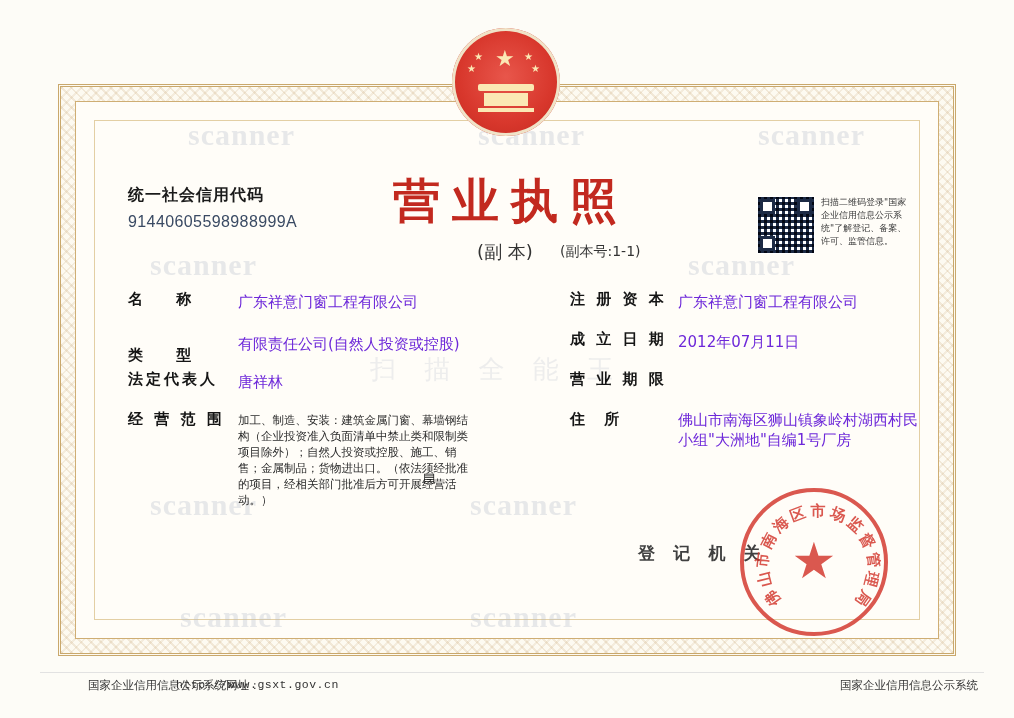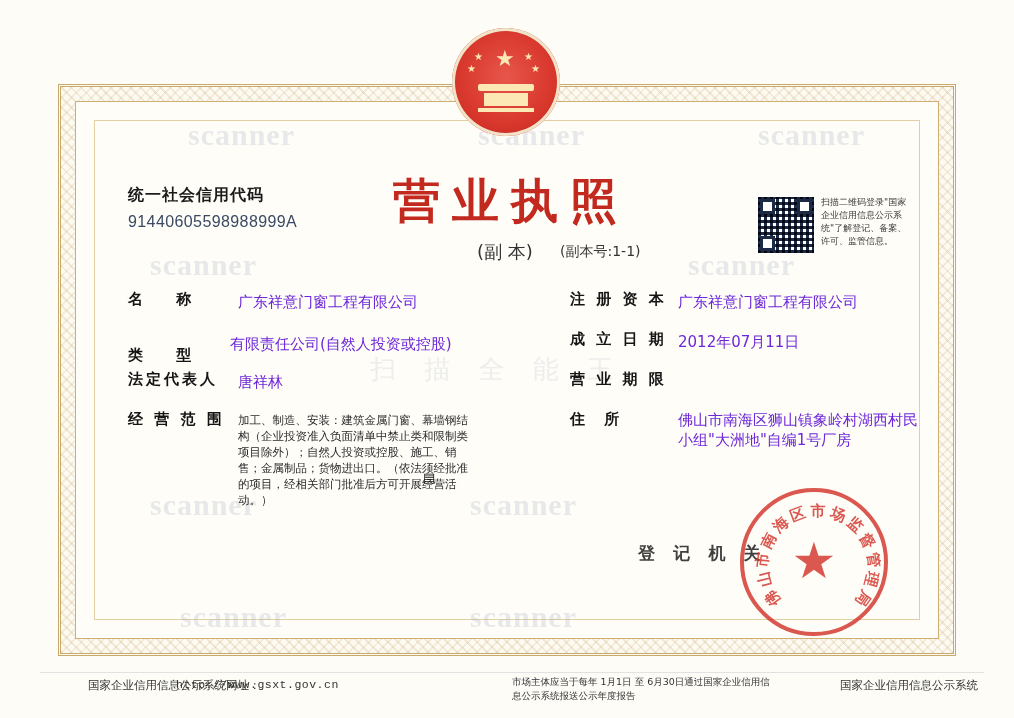--- a/index.html
+++ b/index.html
@@ -402,21 +402,21 @@
     <div class="c tl"></div>
     <div class="c tr"></div>
     <div class="c bl"></div>
   </div>
   <div class="qr-text">扫描二维码登录"国家企业信用信息公示系统"了解登记、备案、许可、监管信息。</div>
 
   <div class="field-label lbl-sp" style="left:128px; top:290px;">名    称</div>
   <div class="field-value" style="left:238px; top:292px; width:300px;">广东祥意门窗工程有限公司</div>
 
   <div class="field-label lbl-sp" style="left:128px; top:330px;margin-top:16px;">类    型</div>
-  <div class="field-value" style="left:230px; top:334px; width:320px;">有限责任公司(自然人投资或控股)</div>
+  <div class="field-value" style="left:238px; top:334px; width:320px;">有限责任公司(自然人投资或控股)</div>
 
   <div class="field-label lbl-sp3" style="left:128px; top:370px;">法定代表人</div>
   <div class="field-value" style="left:238px; top:372px; width:300px;">唐祥林</div>
 
   <div class="field-label lbl-sp3" style="left:128px; top:410px;">经 营 范 围</div>
   <div class="field-value small" style="left:238px; top:412px; width:238px;">加工、制造、安装：建筑金属门窗、幕墙钢结构（企业投资准入负面清单中禁止类和限制类项目除外）；自然人投资或控股、施工、销售；金属制品；货物进出口。（依法须经批准的项目，经相关部门批准后方可开展经营活动。）</div>
   <div class="note-marker">▤</div>
 
   <div class="field-label lbl-sp3" style="left:570px; top:290px;">注 册 资 本</div>
   <div class="field-value" style="left:678px; top:292px; width:260px;">广东祥意门窗工程有限公司</div>
@@ -472,17 +472,16 @@
         <div class="ch" style="left: 119.053px; top: 105.547px;">
           <span style="transform: translate(-50%, -50%) rotate(125deg);">局</span>
         </div>
       </div>
   </div>
 
   <div class="footer">
     <div class="footer-sep"></div>
     <div class="footer-left">国家企业信用信息公示系统网址：</div>
     <div class="footer-url">http://www.gsxt.gov.cn</div>
-    <div class="footer-center">市场主体应当于每年 1月1日 至 6月30日通过国家企业信用信息公示系统报送公示年度报告</div>
     <div class="footer-right">国家企业信用信息公示系统</div>
   </div>
 
 </div>
 
 </body></html>

